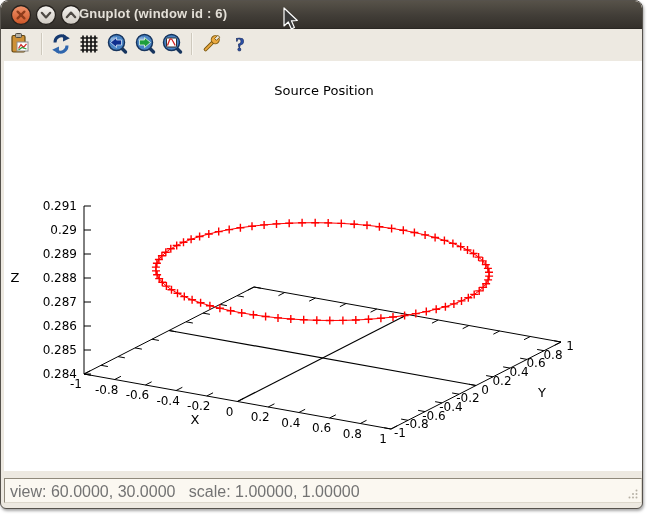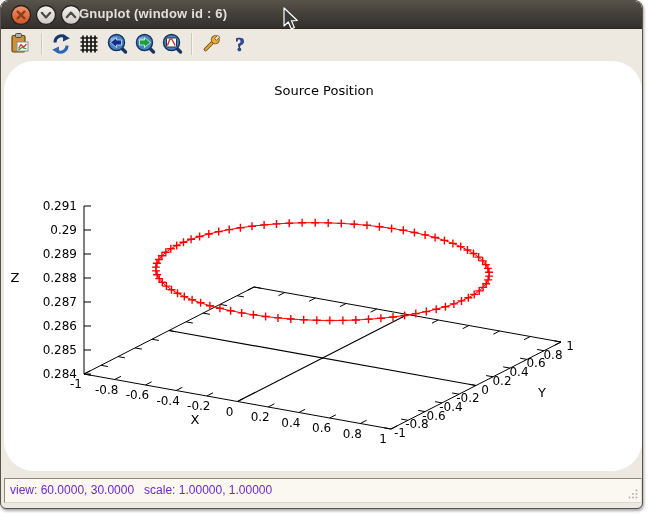--- a/index.html
+++ b/index.html
@@ -22,28 +22,28 @@
   .win-title {
     position:absolute; left:78px; top:5px; color:#E4E0D8;
     font-size:13px; font-weight:bold; letter-spacing:0.2px; white-space:pre;
   }
   .toolbar { position:absolute; left:0; top:28px; right:0; height:32px; background:#EDE9E1; }
   .tbtn {
     position:absolute; top:2px; width:26px; height:26px;
     background:transparent; border:none; margin:0; padding:1px; cursor:default;
   }
   .sep { position:absolute; top:4px; width:1px; height:22px; background:#CEC9BD; border-right:1px solid #F8F6F0; }
-  .plot-area { position:absolute; left:3px; top:60px; width:638px; height:410px; background:#ffffff;border-radius:30px; }
+  .plot-area { position:absolute; left:3px; top:60px; width:638px; height:410px; background:#ffffff; }
   .statusbar {
     position:absolute; left:3px; top:477px; width:638px; height:25px;
     background:#FBF8F1; border:1px solid; border-color:#8F897B #DDD8CC #DDD8CC #8F897B;
     box-sizing:border-box;
   }
   .status-text {
-    position:absolute; left:5px; top:4px; font-size:12px; color:#6d28d9; white-space:pre;
+    position:absolute; left:5px; top:4px; font-size:16px; color:#737373; white-space:pre;
   }
   .grip { position:absolute; right:2px; bottom:2px; }
   .cursor-overlay { position:absolute; left:0; top:0; width:648px; height:517px; pointer-events:none; }
   svg text { user-select:none; }
 </style>
 </head>
 <body>
 
 <div class="window">
 

